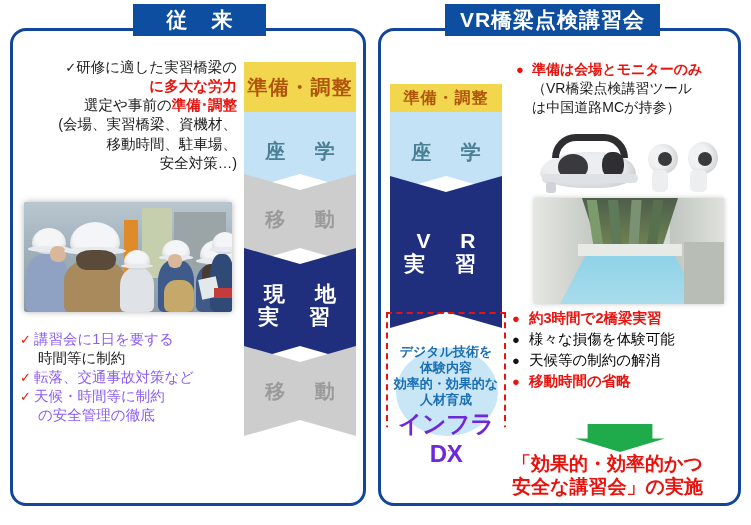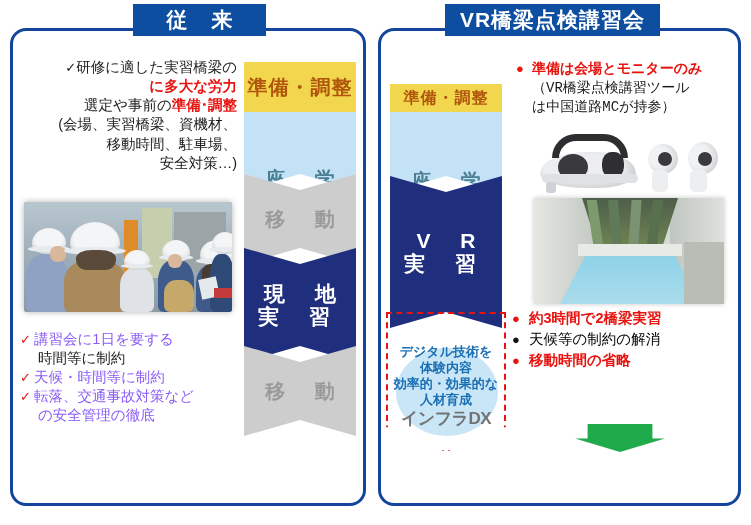--- a/index.html
+++ b/index.html
@@ -61,21 +61,21 @@
   
   .flow{position:absolute;}
   .seg{
     position:absolute;left:0;width:100%;
     display:flex;align-items:center;justify-content:center;
     box-sizing:border-box;
     font-weight:bold;
     text-align:center;
   }
   .seg.chev{ clip-path:polygon(0 0, 50% 16px, 100% 0, 100% 100%, 50% calc(100% - 16px), 0 100%);text-align:center; }
-  .seg.chev-top{ clip-path:polygon(0 0, 100% 0, 100% 100%, 50% calc(100% - 16px), 0 100%);align-items:flex-end; }
+  .seg.chev-top{ clip-path:polygon(0 0, 100% 0, 100% 100%, 50% calc(100% - 16px), 0 100%); }
   .seg.flat{ clip-path:none; }
   .seg .lbl{line-height:1.1;}
 
   
   #flow-left{left:244px;top:62px;width:112px;height:400px;}
   #l-seg-prep{top:0px;   height:50px; background:#f2d74e; color:#b0560c; font-size:20px; letter-spacing:1px;}
   #l-seg-class{top:50px; height:78px; background:#c3e2f5; color:#4b7f93; font-size:20px; letter-spacing:12px; text-indent:12px;}
   #l-seg-move1{top:112px;height:90px; background:#cdcdcd; color:#9a9a9a; font-size:20px; letter-spacing:12px; text-indent:12px;}
   #l-seg-site{ top:186px;height:114px;background:#1f2f7e; color:#ffffff; font-size:21px; letter-spacing:12px; text-indent:12px;}
   #l-seg-move2{top:284px;height:90px; background:#cdcdcd; color:#9a9a9a; font-size:20px; letter-spacing:12px; text-indent:12px;}
@@ -96,25 +96,25 @@
   }
   #dx-ellipse{
     position:absolute;left:396px;top:348px;width:102px;height:88px;
     background:#c9e6f7;border-radius:50%;z-index:3;
   }
   #dx-text{
     position:absolute;left:386px;top:344px;width:120px;
     z-index:4;text-align:center;color:#1a6fb5;font-weight:bold;
     font-size:13px;line-height:1.22;
   }
-  #dx-text .big{display:block;font-size:17px;color:#737373;margin-top:2px;letter-spacing:-0.5px;}
+  #dx-text .big{display:block;font-size:24px;color:#6d28d9;margin-top:2px;letter-spacing:-0.5px;}
 
   
   #right-top-note{position:absolute;left:516px;top:60px;width:230px;font-size:14px;line-height:1.36;color:#1a1a1a;}
-  #right-top-note .row{display:block;white-space:nowrap;font-family:Liberation Mono, monospace;}
+  #right-top-note .row{display:block;white-space:nowrap;}
   #right-top-note .ind{padding-left:16px;}
   .dot-red{display:inline-block;width:16px;color:#e8130e;font-size:13px;}
 
   #photo-vr{
     position:absolute;left:522px;top:130px;width:214px;height:66px;
     background:#ffffff;overflow:hidden;
   }
   #photo-bridge{
     position:absolute;left:534px;top:198px;width:190px;height:106px;
     overflow:hidden;box-shadow:0 0 5px rgba(0,0,0,.22);
@@ -194,22 +194,22 @@
 
     <div class="body" style="left:186px;top:52px;width:24px;height:58px;background:#2f4a77;"></div>
     <div class="helmet" style="left:188px;top:30px;width:26px;height:22px;"></div>
     <div class="ph" style="left:176px;top:76px;width:18px;height:20px;background:#e3e8ea;transform:rotate(-12deg);"></div>
     <div class="ph" style="left:190px;top:86px;width:20px;height:10px;background:#c43b3b;"></div>
   </div>
 
   <div class="txtblk" id="left-bullets">
     <span class="row"><span class="chk-red">✓</span><span class="red">講習会に1日を要する</span></span>
     <span class="row ind"><span>時間等に制約</span></span>
+    <span class="row"><span class="chk-red">✓</span><span class="red">転落、交通事故対策など</span></span>
     <span class="row"><span class="chk-red">✓</span><span class="red">天候・時間等に制約</span></span>
-    <span class="row"><span class="chk-red">✓</span><span class="red">転落、交通事故対策など</span></span>
     <span class="row ind red">の安全管理の徹底</span>
   </div>
 
   <div class="flow" id="flow-left">
     <div class="seg flat" id="l-seg-prep">
       <span class="lbl">準備・調整</span>
     </div>
     <div class="seg chev-top" id="l-seg-class">
       <span class="lbl">座 学</span>
     </div>
@@ -281,20 +281,25 @@
   <div id="dx-text">
     <span>デジタル技術を</span><br>
     <span>体験内容</span><br>
     <span>効率的・効果的な</span><br>
     <span>人材育成</span>
     <span class="big">インフラDX</span>
   </div>
 
   <div id="right-bullets">
     <span class="row"><span class="bdot r">●</span><span class="redb">約3時間で2橋梁実習</span></span>
+    <span class="row"><span class="bdot k">●</span><span>様々な損傷を体験可能</span></span>
     <span class="row"><span class="bdot k">●</span><span>天候等の制約の解消</span></span>
     <span class="row"><span class="bdot r">●</span><span class="redb">移動時間の省略</span></span>
   </div>
 
   <div id="green-arrow"></div>
 
+  <div id="final-msg">
+    <span class="row">「効果的・効率的かつ</span>
+    <span class="row">安全な講習会」の実施</span>
+  </div>
 
 </div>
 
 </body></html>

